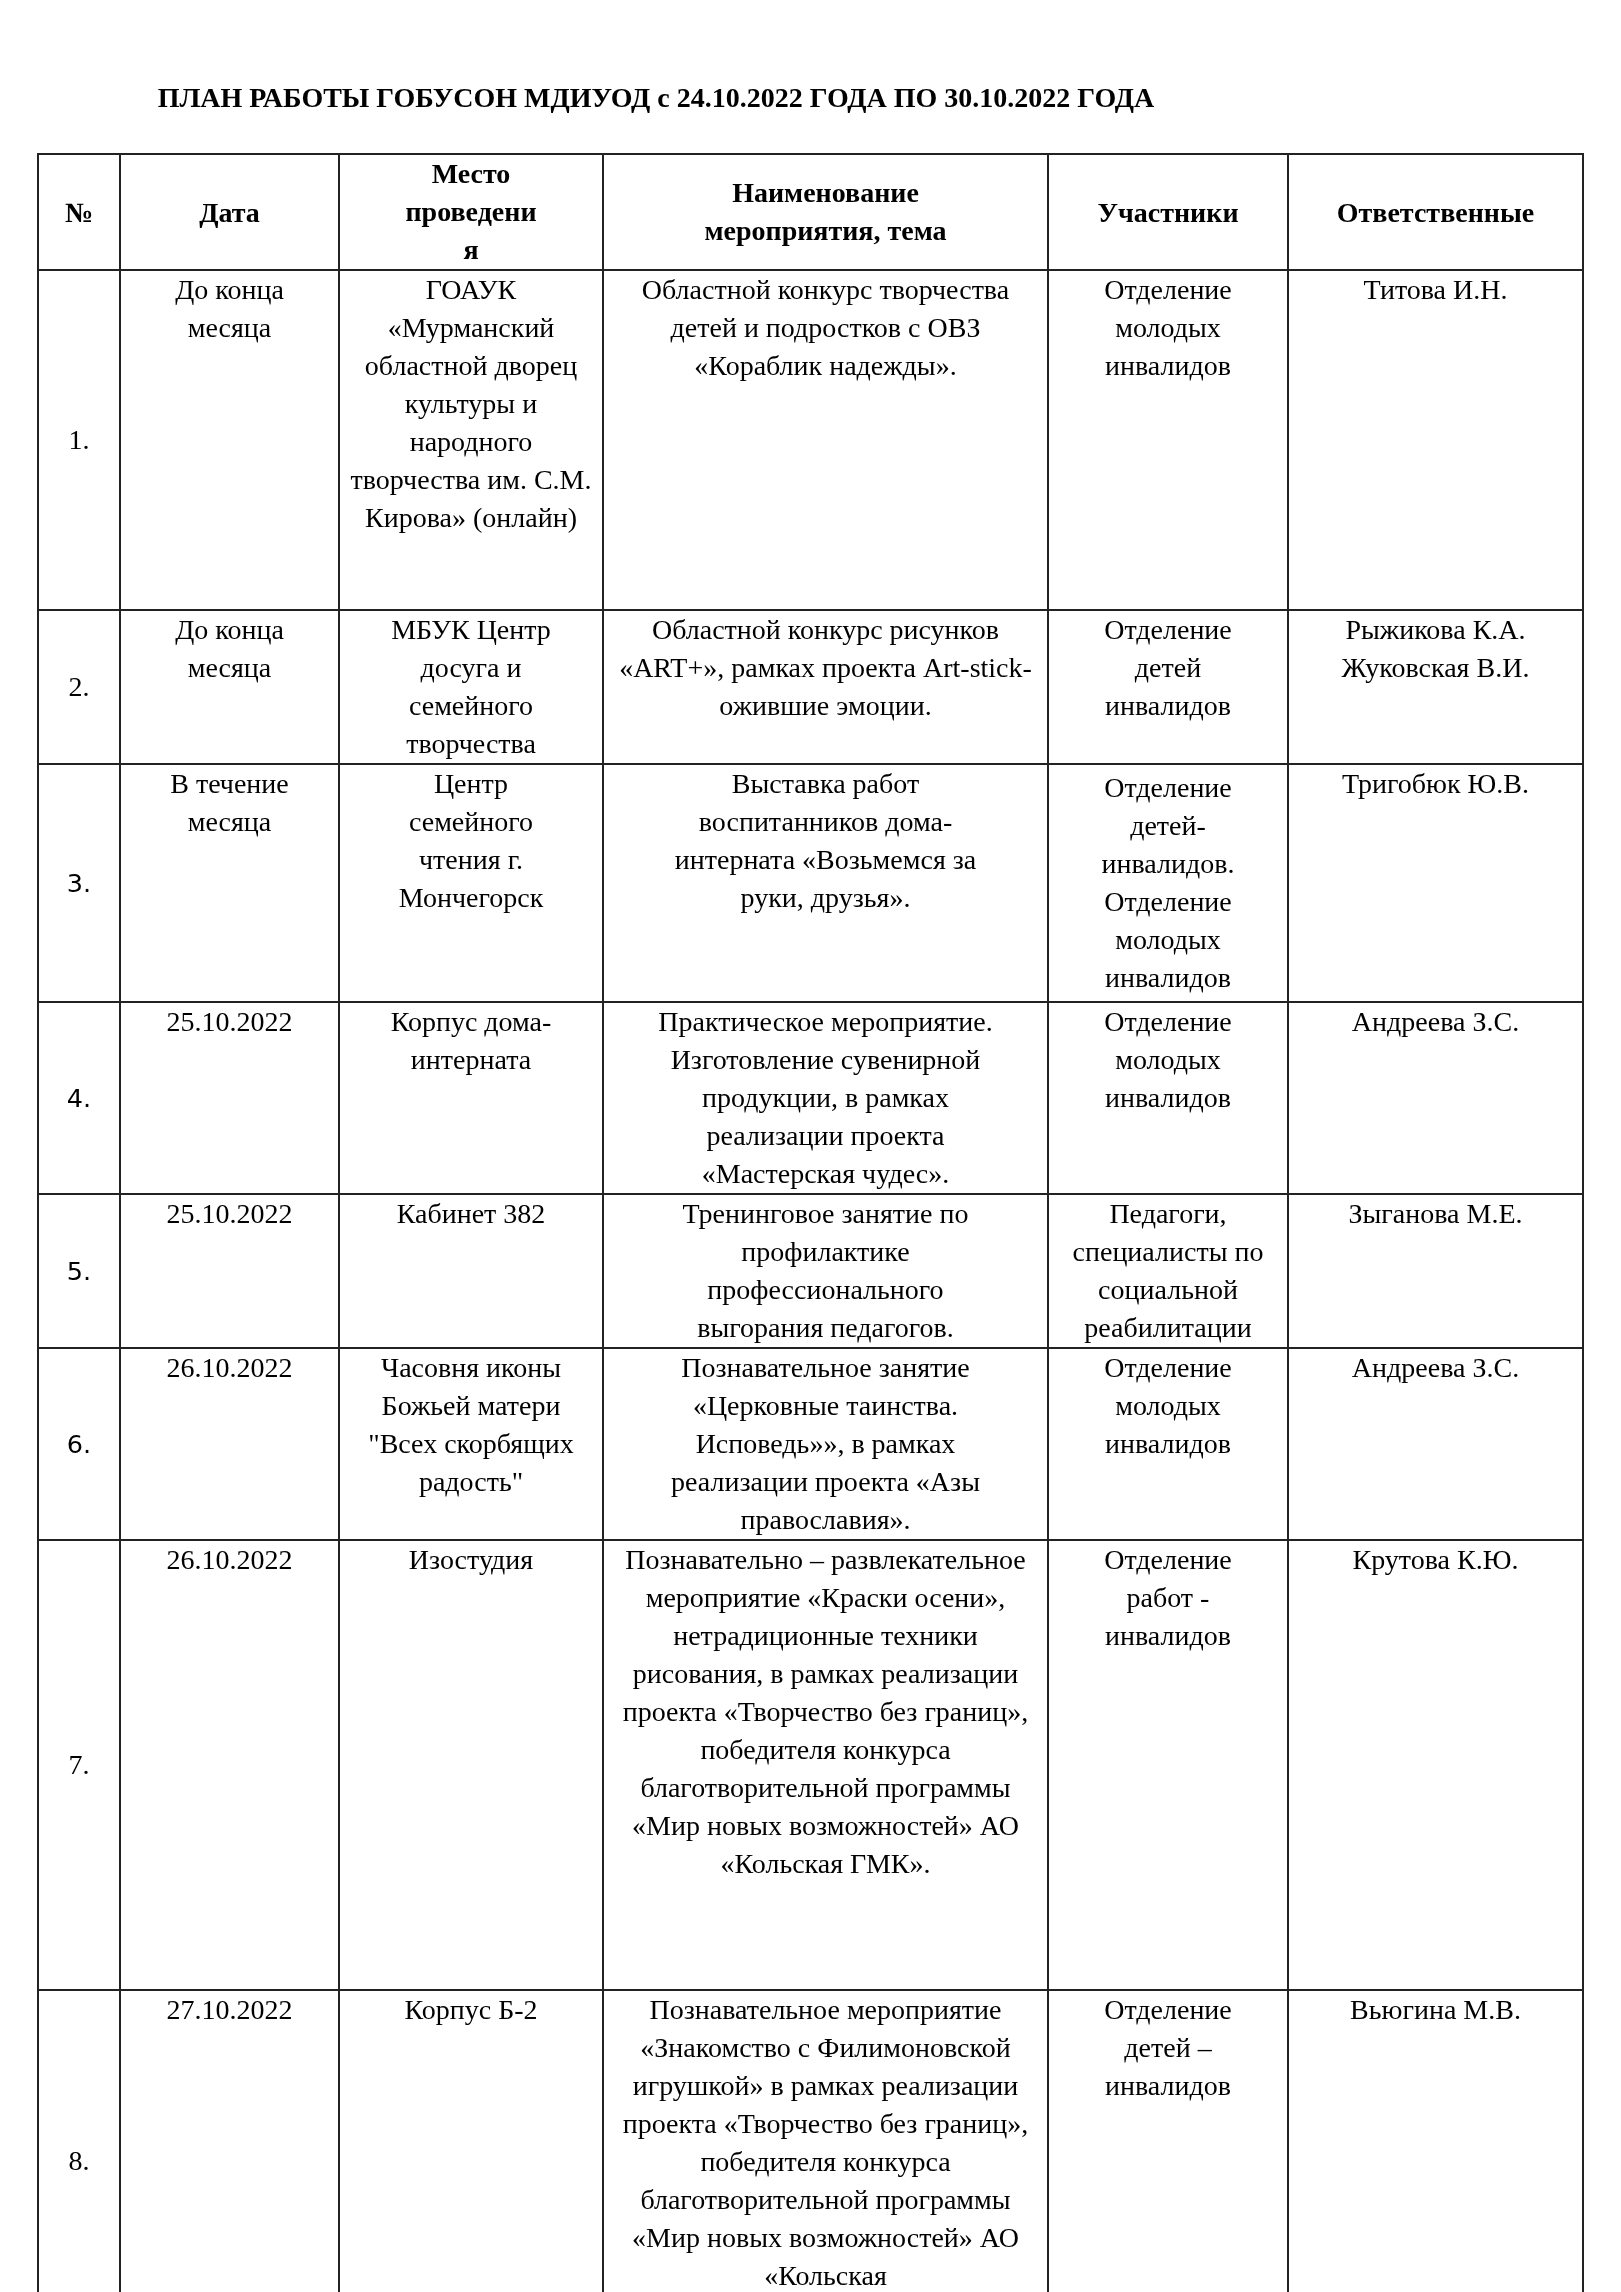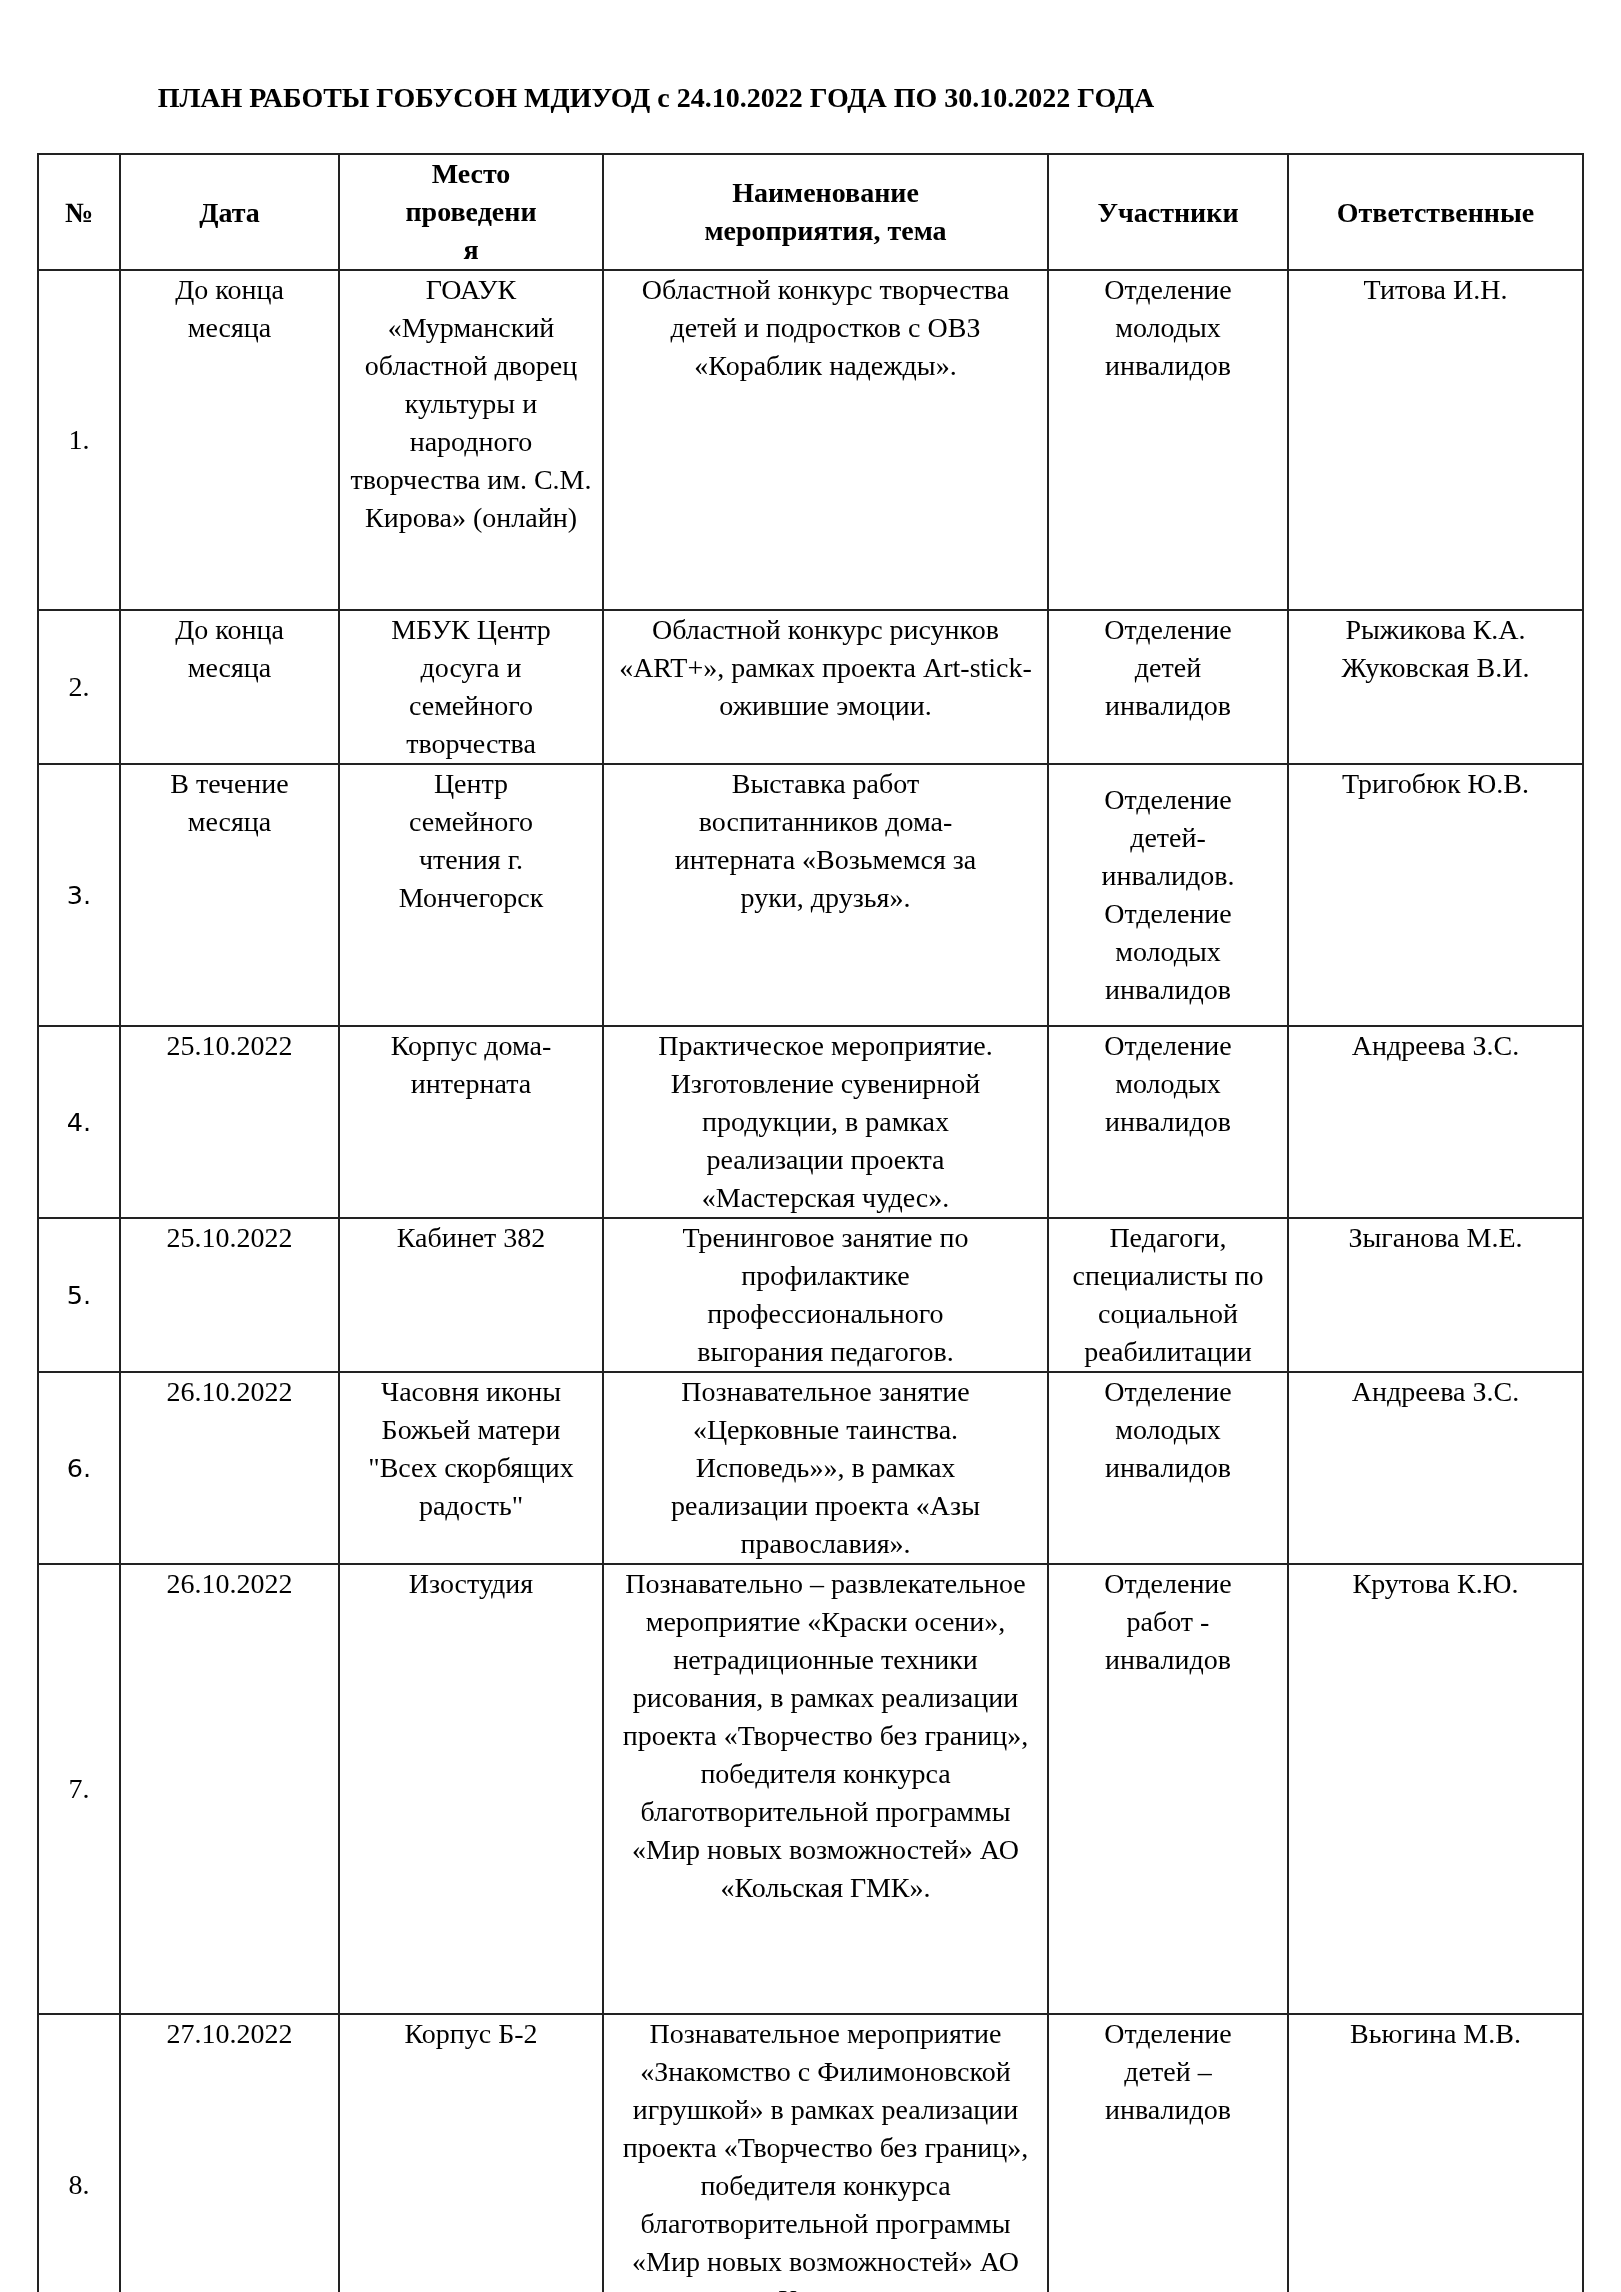--- a/index.html
+++ b/index.html
@@ -57,21 +57,21 @@
       <td style="padding:0 29px">МБУК Центр досуга и семейного творчества</td>
       <td>Областной конкурс рисунков «ART+», рамках проекта Art-stick-ожившие эмоции.</td>
       <td style="padding:0 49px">Отделение детей инвалидов</td>
       <td style="padding:0 29px">Рыжикова К.А. Жуковская В.И.</td>
     </tr>
     <tr style="height:225px">
       <td class="num sans">3.</td>
       <td style="padding:0 39px">В течение месяца</td>
       <td style="padding:0 39px">Центр семейного чтения г. Мончегорск</td>
       <td style="padding:0 39px">Выставка работ воспитанников дома-интерната «Возьмемся за руки, друзья».</td>
-      <td style="padding:16px 39px">Отделение детей-инвалидов. Отделение молодых инвалидов</td>
+      <td style="padding:4px 39px">Отделение детей-инвалидов. Отделение молодых инвалидов</td>
       <td>Тригобюк Ю.В.</td>
     </tr>
     <tr style="height:188px">
       <td class="num sans">4.</td>
       <td>25.10.2022</td>
       <td style="padding:0 39px">Корпус дома-интерната</td>
       <td style="padding:0 29px">Практическое мероприятие. Изготовление сувенирной продукции, в рамках реализации проекта «Мастерская чудес».</td>
       <td style="padding:0 49px">Отделение молодых инвалидов</td>
       <td>Андреева З.С.</td>
     </tr>

